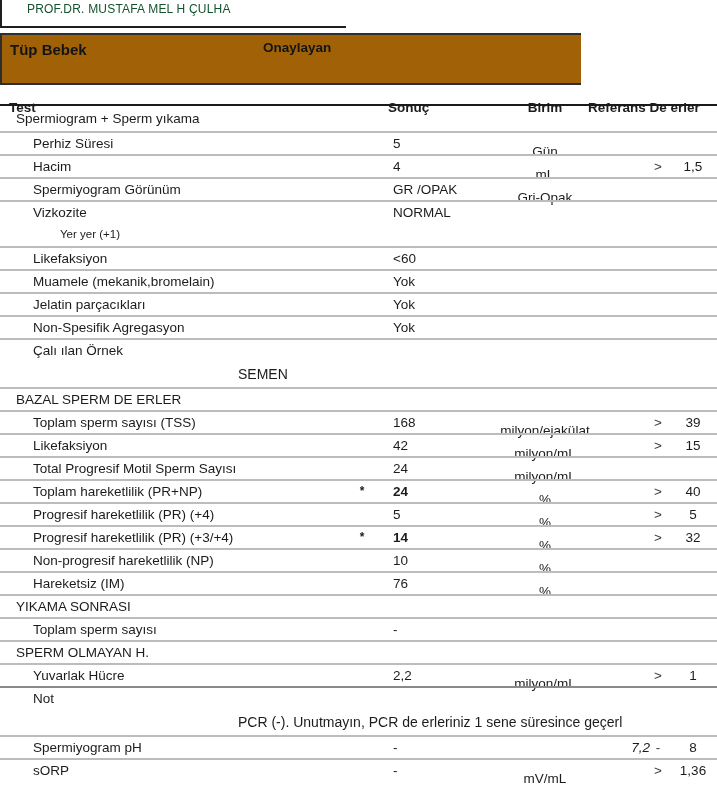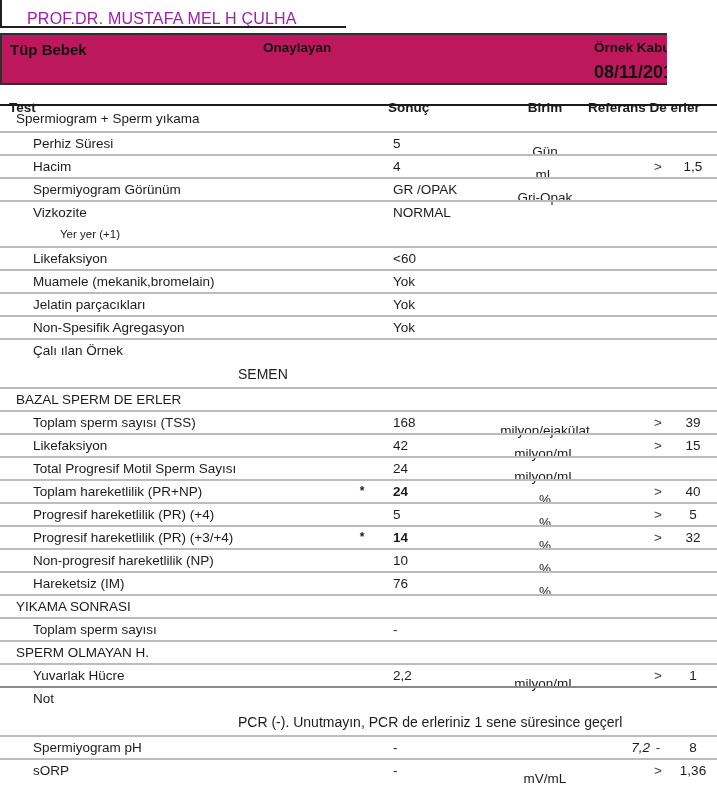--- a/index.html
+++ b/index.html
@@ -1,28 +1,28 @@
 <!DOCTYPE html>
 <html><head>
 <meta charset="utf-8">
 <style>
   html,body{margin:0;padding:0;background:#ffffff;}
   .page{
     position:relative;width:717px;height:809px;background:#ffffff;
     font-family:"Liberation Sans", sans-serif;color:#1c1c1c;overflow:hidden;
   }
   
-  .doctor-line{position:absolute;left:27px;top:10px;font-size:16px;letter-spacing:.2px;color:#a21caf;white-space:nowrap;}
+  .doctor-line{position:absolute;left:27px;top:2px;font-size:12px;letter-spacing:.2px;color:#14532d;white-space:nowrap;}
   .top-rule{position:absolute;left:0;top:26px;width:346px;height:2px;background:#1f1f1f;}
   .left-rule{position:absolute;left:0;top:0;width:2px;height:27px;background:#1f1f1f;}
 
   
   .band{
-    position:absolute;left:0;top:33px;width:667px;height:52px;box-sizing:border-box;
-    background:#be185d;border:2px solid #2e2e2e;border-right:none;overflow:hidden;
+    position:absolute;left:0;top:33px;width:581px;height:52px;box-sizing:border-box;
+    background:#a16207;border:2px solid #2e2e2e;border-right:none;overflow:hidden;
   }
   .band .cell{position:absolute;white-space:nowrap;font-weight:bold;color:#141414;}
   .band-dept{left:8px;top:6px;font-size:15px;}
   .band-approver-label{left:261px;top:5px;font-size:13.5px;}
   .band-approver-name{left:261px;top:27px;font-size:13.5px;}
   .band-accept-label{left:592px;top:5px;font-size:13.5px;}
   .band-accept-dt{left:592px;top:27px;font-size:18px;}
 
   
   .colhead{position:absolute;left:0;top:85px;width:717px;height:21px;border-bottom:2px solid #1a1a1a;box-sizing:border-box;}

